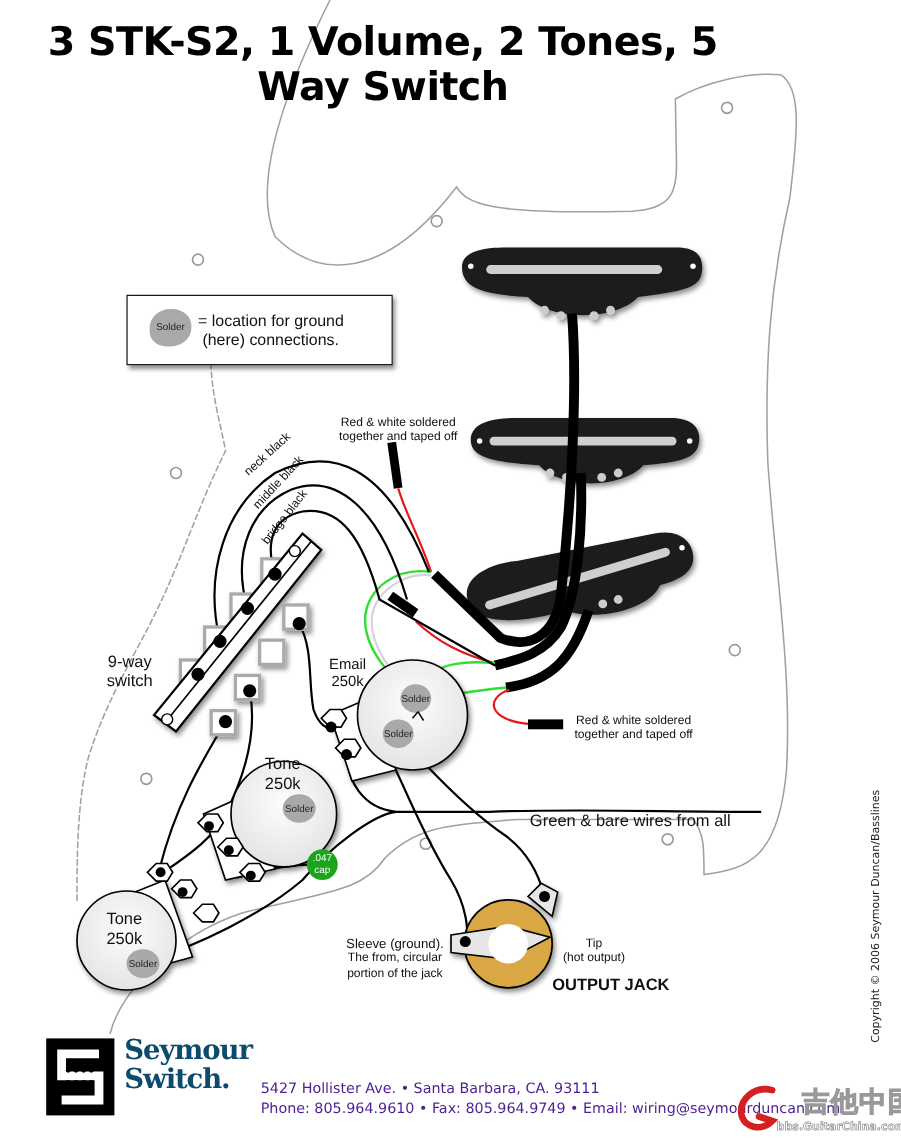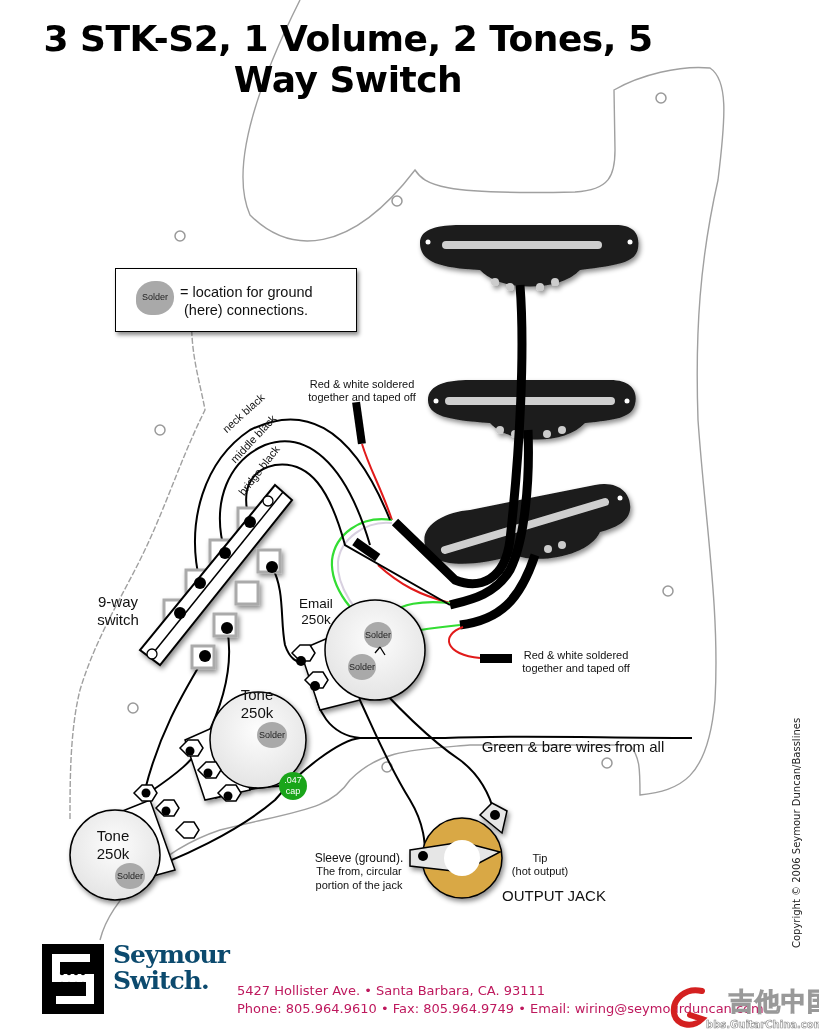--- a/index.html
+++ b/index.html
@@ -11,21 +11,21 @@
   .med { font-size:13.5px; }
   .big { font-size:15px; }
   .center { text-align:center; }
   .legend { position:absolute; left:115px; top:268px; width:240px; height:62px; border:1.5px solid #000; background:#fff; box-shadow:2px 3px 4px rgba(0,0,0,0.45); }
   .legend-blob { position:absolute; left:20px; top:12px; width:38px; height:34px; border-radius:50% 45% 50% 40%; background:#a9a9a9; }
   .legend-blob span { position:absolute; left:0; top:11px; width:38px; text-align:center; font-size:9px; color:#222; }
   .legend-text { position:absolute; left:64px; top:15px; font-size:14.5px; line-height:1.22; color:#111; }
   .copyright { position:absolute; left:791px; top:948px; transform-origin:0 0; transform:rotate(-90deg); font-family:"DejaVu Sans", sans-serif; font-size:10px; white-space:nowrap; color:#222; }
   .logo-box { position:absolute; left:42px; top:944px; width:62px; height:70px; background:#000; }
   .logo-name { position:absolute; left:113px; top:942px; font-family:"DejaVu Serif", serif; font-weight:bold; font-size:25px; line-height:26px; color:#0c4a6e; letter-spacing:-1px; }
-  .addr { position:absolute; left:237px; top:982px; font-family:"DejaVu Sans", sans-serif; font-size:13px; line-height:18px; color:#be185d; white-space:nowrap; }
+  .addr { position:absolute; left:237px; top:982px; font-family:"DejaVu Sans", sans-serif; font-size:13px; line-height:18px; color:#4c1d95; white-space:nowrap; }
   .wm { position:absolute; left:668px; top:985px; }
   .wm-cn { position:absolute; left:708px; top:985px; font-family:"DejaVu Sans", sans-serif; font-weight:bold; font-size:25px; color:#fff; -webkit-text-stroke:1px #999; letter-spacing:1px; white-space:nowrap;margin-left:21px; }
   .wm-url { position:absolute; left:706px; top:1019px; font-family:"DejaVu Sans", sans-serif; font-size:10px; font-weight:bold; color:#fff; -webkit-text-stroke:0.6px #888; white-space:nowrap; }
   .solder-txt { font-size:9px; fill:#222; font-family:"Liberation Sans", sans-serif; }
 </style>
 </head>
 <body>
 
 <svg id="diagram" width="819" height="1036" viewBox="0 0 819 1036">
   <defs>
@@ -247,21 +247,21 @@
 
 <div class="lbl small center" style="left:500px; top:812px; width:80px;margin-top:40px;">
   <div>Tip</div>
   <div>(hot output)</div>
 </div>
 <div class="lbl small center" style="left:304px; top:851px; width:110px;">
   <div style="font-size:12px">Sleeve (ground).</div>
   <div>The from, circular</div>
   <div>portion of the jack</div>
 </div>
-<div class="lbl big" style="left:502px; top:887px;">OUTPUT JACK</div>
+<div class="lbl big" style="left:502px; top:887px;font-weight:bold;">OUTPUT JACK</div>
 
 <div class="copyright">Copyright © 2006 Seymour Duncan/Basslines</div>
 
 <div class="logo-box">
   <svg width="62" height="70" viewBox="0 0 62 70">
     <path d="M48 14 L 14 14 L 14 34 L 48 34 L 48 56 L 14 56" fill="none" stroke="#fff" stroke-width="8"></path>
     <g fill="#000">
         <circle cx="20" cy="29" r="2.2"></circle>
         <circle cx="27" cy="29" r="2.2"></circle>
         <circle cx="34" cy="29" r="2.2"></circle>

